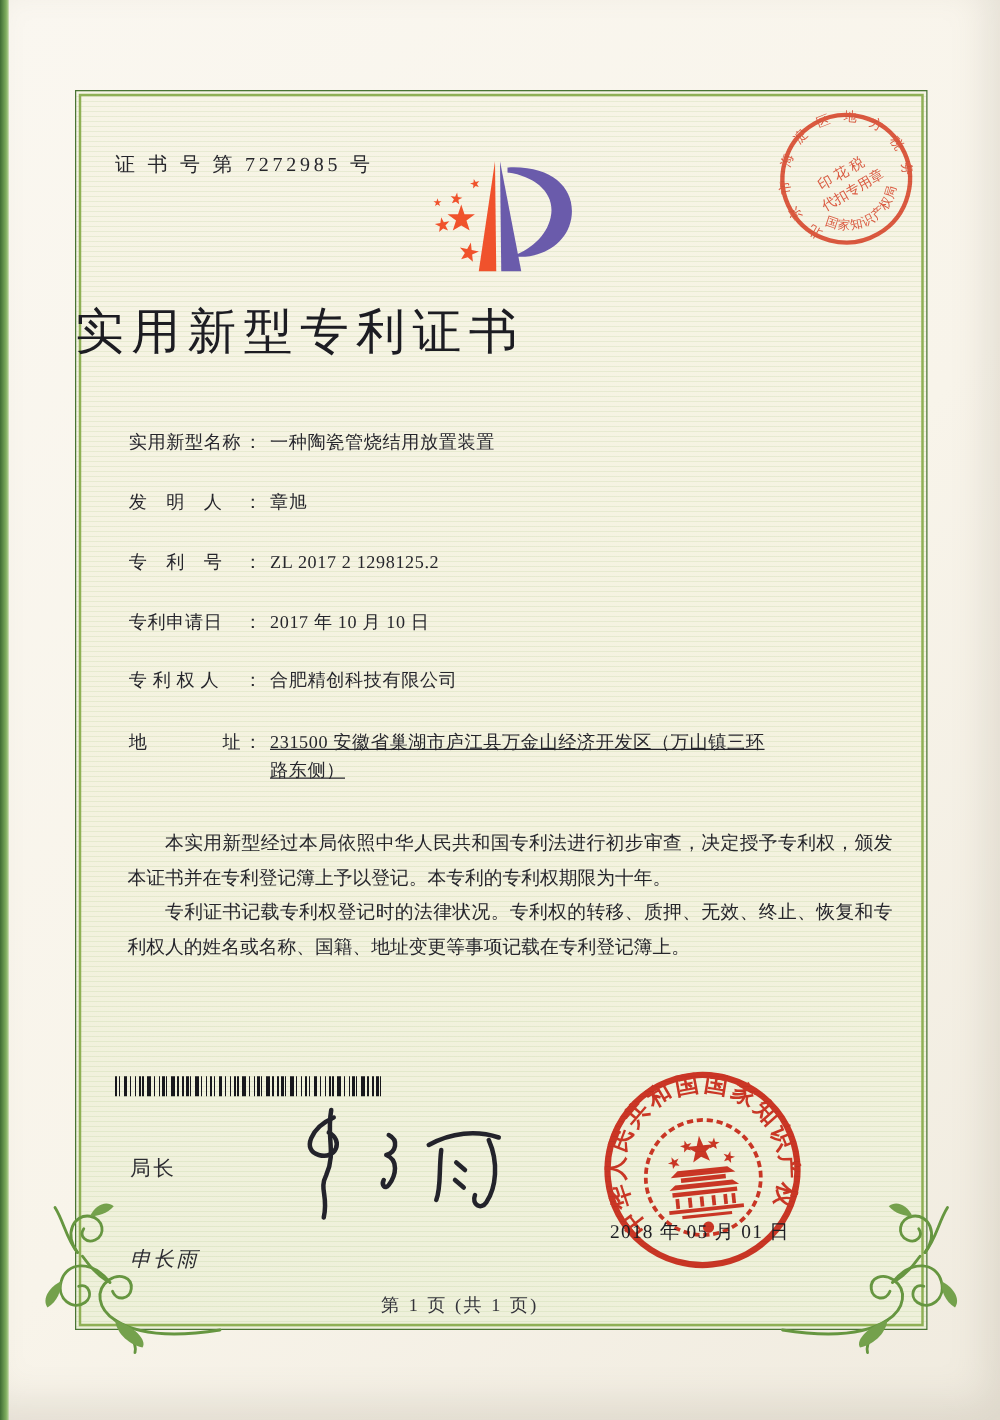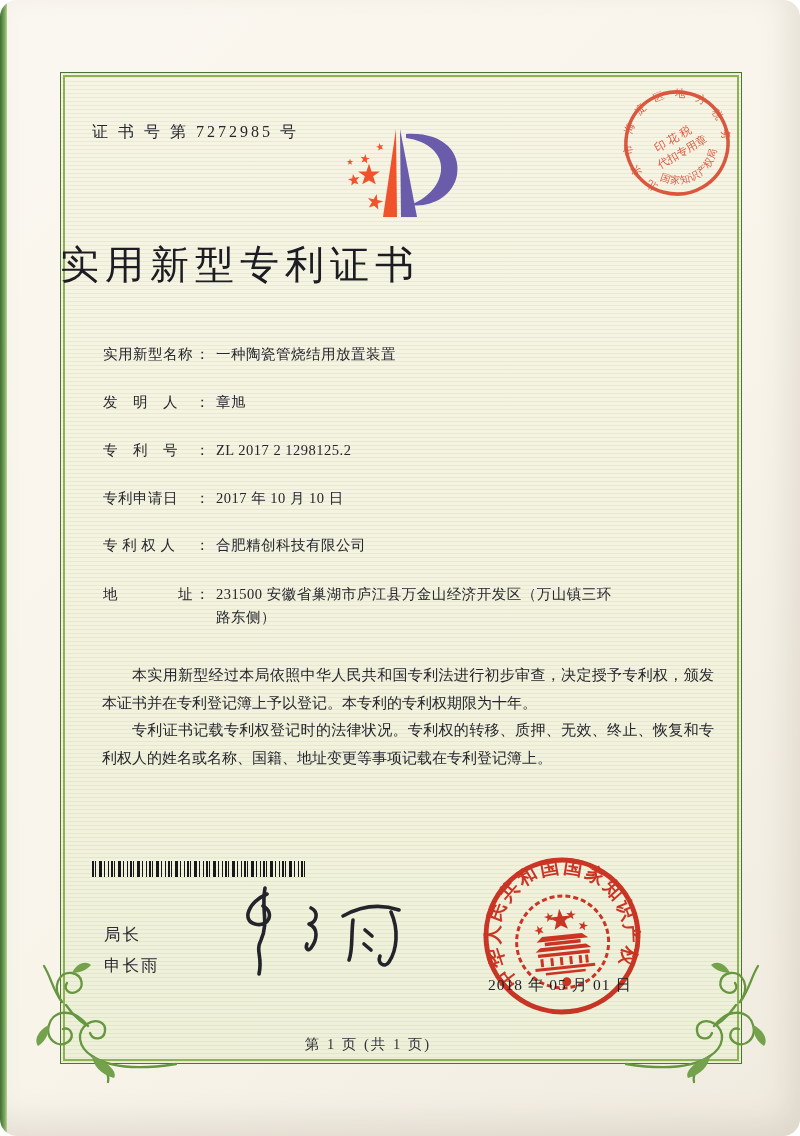--- a/index.html
+++ b/index.html
@@ -1,46 +1,46 @@
 <!DOCTYPE html>
 <html><head>
 <meta charset="utf-8">
 <style>
   html,body{margin:0;padding:0;}
   body{font-family:"Liberation Serif","DejaVu Serif",serif;color:#2b2b30;}
   .page{position:relative;width:800px;height:1136px;overflow:hidden;
         background:linear-gradient(135deg,#faf7f0 0%,#f8f4ea 55%,#f0ebdf 100%);
-        box-shadow:inset -10px -14px 30px rgba(140,130,110,.18);border-radius:17px;}
+        box-shadow:inset -10px -14px 30px rgba(140,130,110,.18);}
   .spine{position:absolute;left:0;top:0;width:7px;height:1136px;
          background:linear-gradient(90deg,#3f6c33,#7fae5f 70%,#b9d19c);}
   
   .frame{position:absolute;left:60px;top:72px;width:682px;height:992px;
          border:1px solid #4a7434;box-sizing:border-box;
          background:
            repeating-linear-gradient(180deg, rgba(150,190,110,.16) 0 1px, rgba(150,190,110,0) 1px 4px),
            linear-gradient(180deg,#f7f4e6 0%,#f4f2df 60%,#eef0da 100%);}
   .frame::before{content:"";position:absolute;inset:2px;border:2.5px solid #8fb055;pointer-events:none;}
   .abs{position:absolute;}
   .cert-no{left:92px;top:122px;font-size:16px;letter-spacing:3px;color:#26262c;}
   .title{left:60px;top:238px;width:682px;text-align:left;font-size:39px;letter-spacing:6px;color:#1c1c22;}
   .field{left:103px;font-size:14.5px;letter-spacing:.5px;line-height:23px;color:#26262c;}
   .flabel{display:inline-block;min-width:92px;vertical-align:top;}
   .fcolon{display:inline-block;vertical-align:top;}
   .fvalue{display:inline-block;margin-left:6px;vertical-align:top;}
-  .addr .fvalue{width:402px;}
+  .addr .fvalue{width:402px;text-decoration:underline;}
   .grant-group{position:absolute;top:0;white-space:nowrap;}
   .body-text{left:102px;top:662px;width:612px;font-size:15px;line-height:27.5px;
              text-align:justify;color:#26262c;}
   .body-text p{margin:0;text-indent:2em;}
   .barcode{left:92px;top:861px;width:216px;height:16px;
     background:repeating-linear-gradient(90deg,#17171c 0 2px,transparent 2px 3px,#17171c 3px 4px,
       transparent 4px 7px,#17171c 7px 10px,transparent 10px 12px,#17171c 12px 13px,transparent 13px 16px,
       #17171c 16px 17px,transparent 17px 19px);}
   .sig-title{left:104px;top:924px;font-size:16.5px;letter-spacing:2px;}
-  .sig-name{left:104px;top:955px;font-size:16.5px;letter-spacing:2px;}
+  .sig-name{left:104px;top:997px;font-size:16.5px;letter-spacing:2px;font-style:italic;}
   .signature-svg{left:215px;top:882px;}
   .seal-svg{left:462px;top:836px;mix-blend-mode:multiply;}
   .seal-date{left:488px;top:975px;width:170px;font-size:15.5px;letter-spacing:1px;color:#1e1e24;z-index:6;}
   .stamp-svg{left:610px;top:76px;mix-blend-mode:multiply;opacity:.9;}
   .footer{left:60px;top:1035px;width:616px;text-align:center;font-size:14.5px;letter-spacing:2px;color:#33333a;}
   .flourish{z-index:3;}
   svg text{font-family:"Liberation Serif","DejaVu Serif",serif;}
 </style>
 </head>
 <body>

